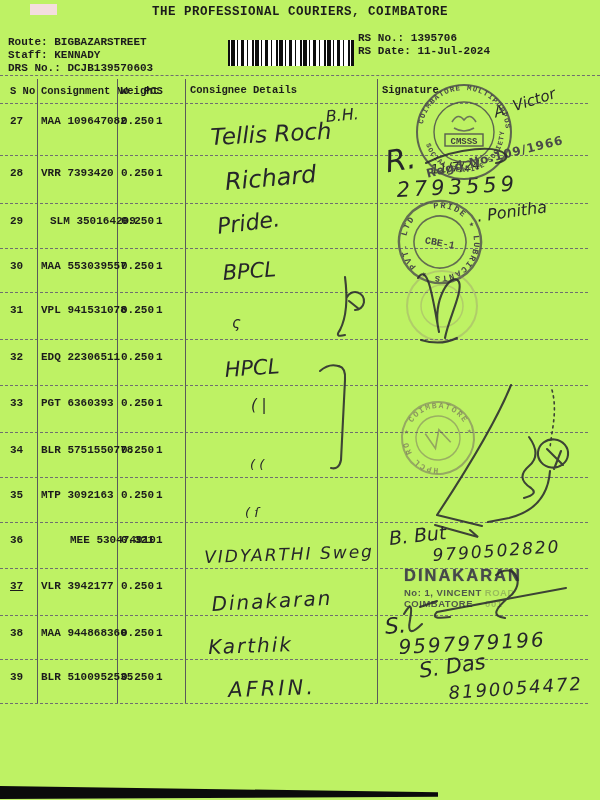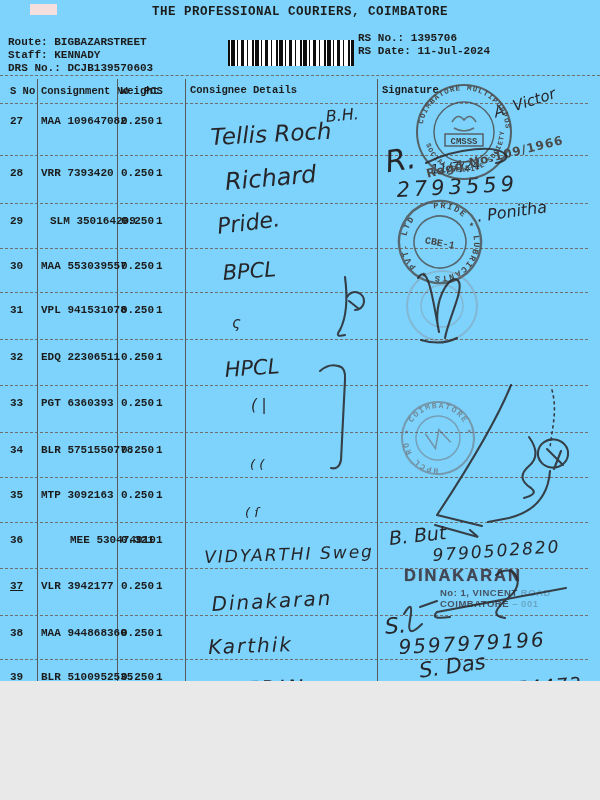--- a/index.html
+++ b/index.html
@@ -1,35 +1,35 @@
 <!DOCTYPE html>
 <html><head>
 <meta charset="utf-8">
 <style>
   html,body{margin:0;padding:0;background:#e9e9e9;}
-  .page{position:relative;width:600px;height:681px;background:#7dd3fc;overflow:hidden;
+  .page{position:relative;width:600px;height:800px;background:#bef264;overflow:hidden;
         font-family:"Liberation Mono","DejaVu Sans Mono",monospace;color:#1c1c1c;}
   .typed{position:absolute;white-space:pre;font-weight:bold;line-height:1.05;}
   .t-title{font-size:12.5px;width:600px;text-align:center;letter-spacing:.5px;}
   .t-sub{font-size:12.5px;width:600px;text-align:center;}
   .t-small{font-size:11px;}
   .t-head{font-size:10.5px;}
   .dash{position:absolute;border-top:1px dashed #6f6f6f;height:0;}
   .vline{position:absolute;width:0;border-left:1px solid #5a5a5a;}
   .hw{position:absolute;font-family:"DejaVu Sans",sans-serif;font-style:italic;
       color:#26262a;white-space:pre;line-height:1;transform-origin:left top;}
   .barcode{position:absolute;left:228px;top:40px;width:126px;height:26px;
      background:repeating-linear-gradient(90deg,#0d0d0d 0 2px,#fff 2px 3px,#0d0d0d 3px 7px,#fff 7px 9px,#0d0d0d 9px 10px,#fff 10px 13px,#0d0d0d 13px 16px,#fff 16px 19px,#0d0d0d 19px 20px,#fff 20px 24px);}
   .pink-mark{position:absolute;left:30px;top:4px;width:27px;height:11px;background:#f4dede;}
   .wedge{position:absolute;left:0;top:786px;width:438px;height:13px;background:#0b0b0b;
      clip-path:polygon(0 0,100% 48%,100% 82%,0 100%);}
   .stamp-svg{position:absolute;}
   .dinakaran{position:absolute;left:404px;top:566px;color:#3c3c46;font-family:"Liberation Sans","DejaVu Sans",sans-serif;}
   .dk1{font-size:16.5px;font-weight:bold;letter-spacing:2px;opacity:.92;text-shadow:0 0 1px #55556a;}
-  .dk2{font-size:9.5px;font-weight:bold;letter-spacing:.5px;margin-top:2px;opacity:.85;margin-left:36px;}
+  .dk2{font-size:9.5px;font-weight:bold;letter-spacing:.5px;margin-top:2px;opacity:.85;}
   .dk-fade{opacity:.35;filter:blur(.4px);}
   .scribbles{position:absolute;left:0;top:0;pointer-events:none;}
   .faint-stamp circle{stroke:rgba(145,120,120,.3);fill:none;}
 </style>
 </head>
 <body>
 
 <div class="page">
 
   <div class="pink-mark"></div>

